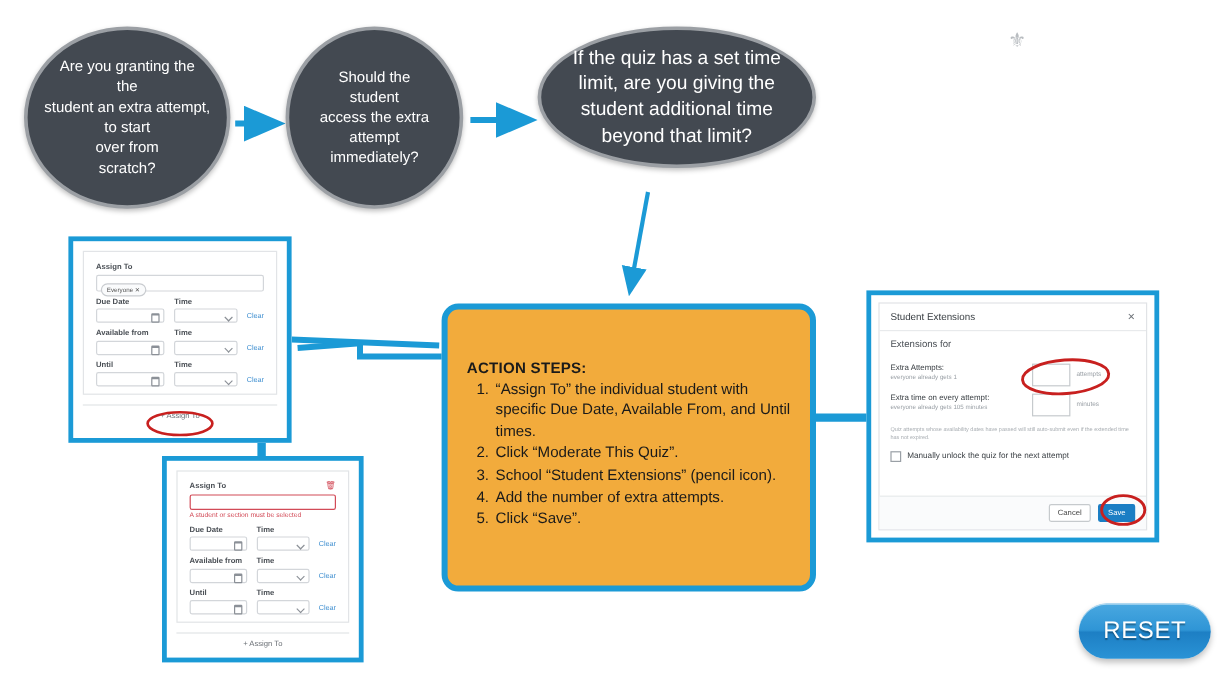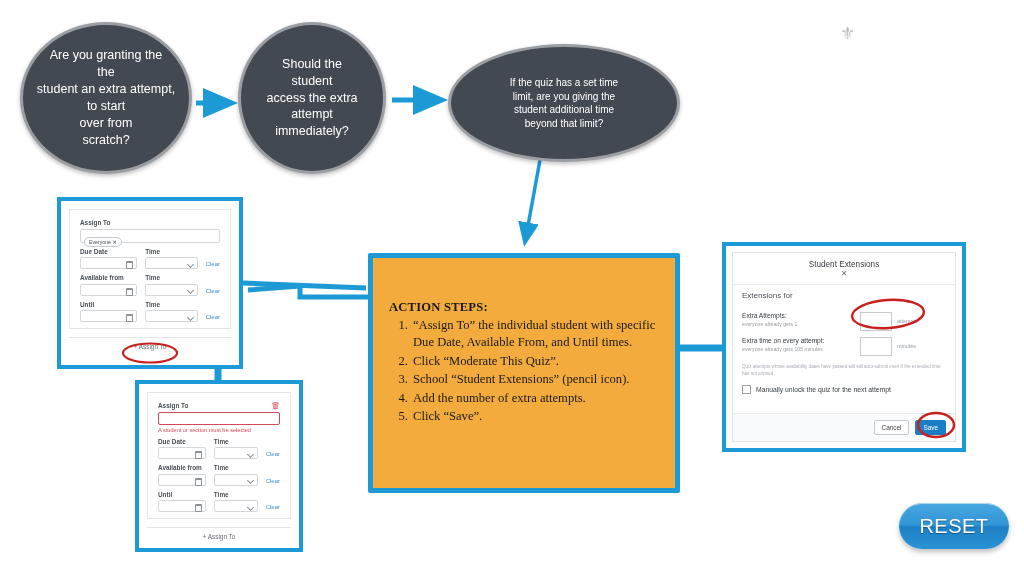--- a/index.html
+++ b/index.html
@@ -29,31 +29,30 @@
     text-align: center;
     line-height: 1.35;
     box-sizing: border-box;
     box-shadow: 0 2px 4px rgba(0,0,0,.25);
   }
   .bubble p { margin: 0; padding: 0 10px; }
   .bubble b { font-weight: normal; }
 
   #bubble1 { left: 20px;  top: 22px;  width: 172px; height: 152px; font-size: 12.5px; }
   #bubble2 { left: 238px; top: 22px;  width: 148px; height: 152px; font-size: 12.5px; }
-  #bubble3 { left: 448px; top: 44px;  width: 232px; height: 118px; font-size: 10px; }
+  #bubble3 { left: 448px; top: 22px;  width: 232px; height: 118px; font-size: 16px; }
 
   
   #action-box {
     position: absolute;
     left: 368px; top: 253px; width: 312px; height: 240px;
     background: #f2ab3c;
     border: 5px solid #1b9ad6;
-    border-radius: 2px;
+    border-radius: 14px;
     box-sizing: border-box;
-    font-family: Liberation Serif, serif;
   }
   #action-box .inner { padding: 42px 14px 0 16px; font-size: 12.6px; color: #1a1a1a; }
   #action-box .hdr { font-weight: bold; margin-bottom: 2px; letter-spacing: .2px; }
   #action-box ol { margin: 0; padding-left: 22px; }
   #action-box ol li { margin: 0 0 1px 0; line-height: 1.38; padding-left: 2px; }
 
   
   .shot {
     position: absolute;
     background: #ffffff;
@@ -102,21 +101,21 @@
     position: absolute; left: 722px; top: 242px; width: 244px; height: 210px;
     border: 4px solid #1b9ad6; background: #fff; box-sizing: border-box;
   }
   #dialog .dlg {
     margin: 6px; border: 1px solid #e1e3e6; background: #fff; height: calc(100% - 12px);
     box-sizing: border-box; position: relative;
   }
   .dlg-title {
     display: flex; justify-content: space-between; align-items: center;
     padding: 7px 9px 6px 9px; border-bottom: 1px solid #e8eaec;
-    font-size: 8.2px; color: #3b4045; flex-direction: column;
+    font-size: 8.2px; color: #3b4045;
   }
   .dlg-x { font-size: 8px; color: #6d7278; }
   .dlg-sub { font-size: 8px; color: #4b5056; padding: 6px 9px 2px 9px; }
   .dlg-body { padding: 4px 9px 0 9px; }
   .ext-row { display: flex; align-items: flex-start; margin-top: 6px; }
   .ext-lbl { width: 118px; }
   .ext-lbl .l1 { font-size: 6.6px; color: #3b4045; }
   .ext-lbl .l2 { font-size: 5.2px; color: #9aa0a6; margin-top: 1.5px; }
   .ext-box { width: 30px; height: 17px; border: 1px solid #c6cacd; background: #fff; }
   .ext-unit { font-size: 5.4px; color: #9aa0a6; margin: 6px 0 0 5px; }

